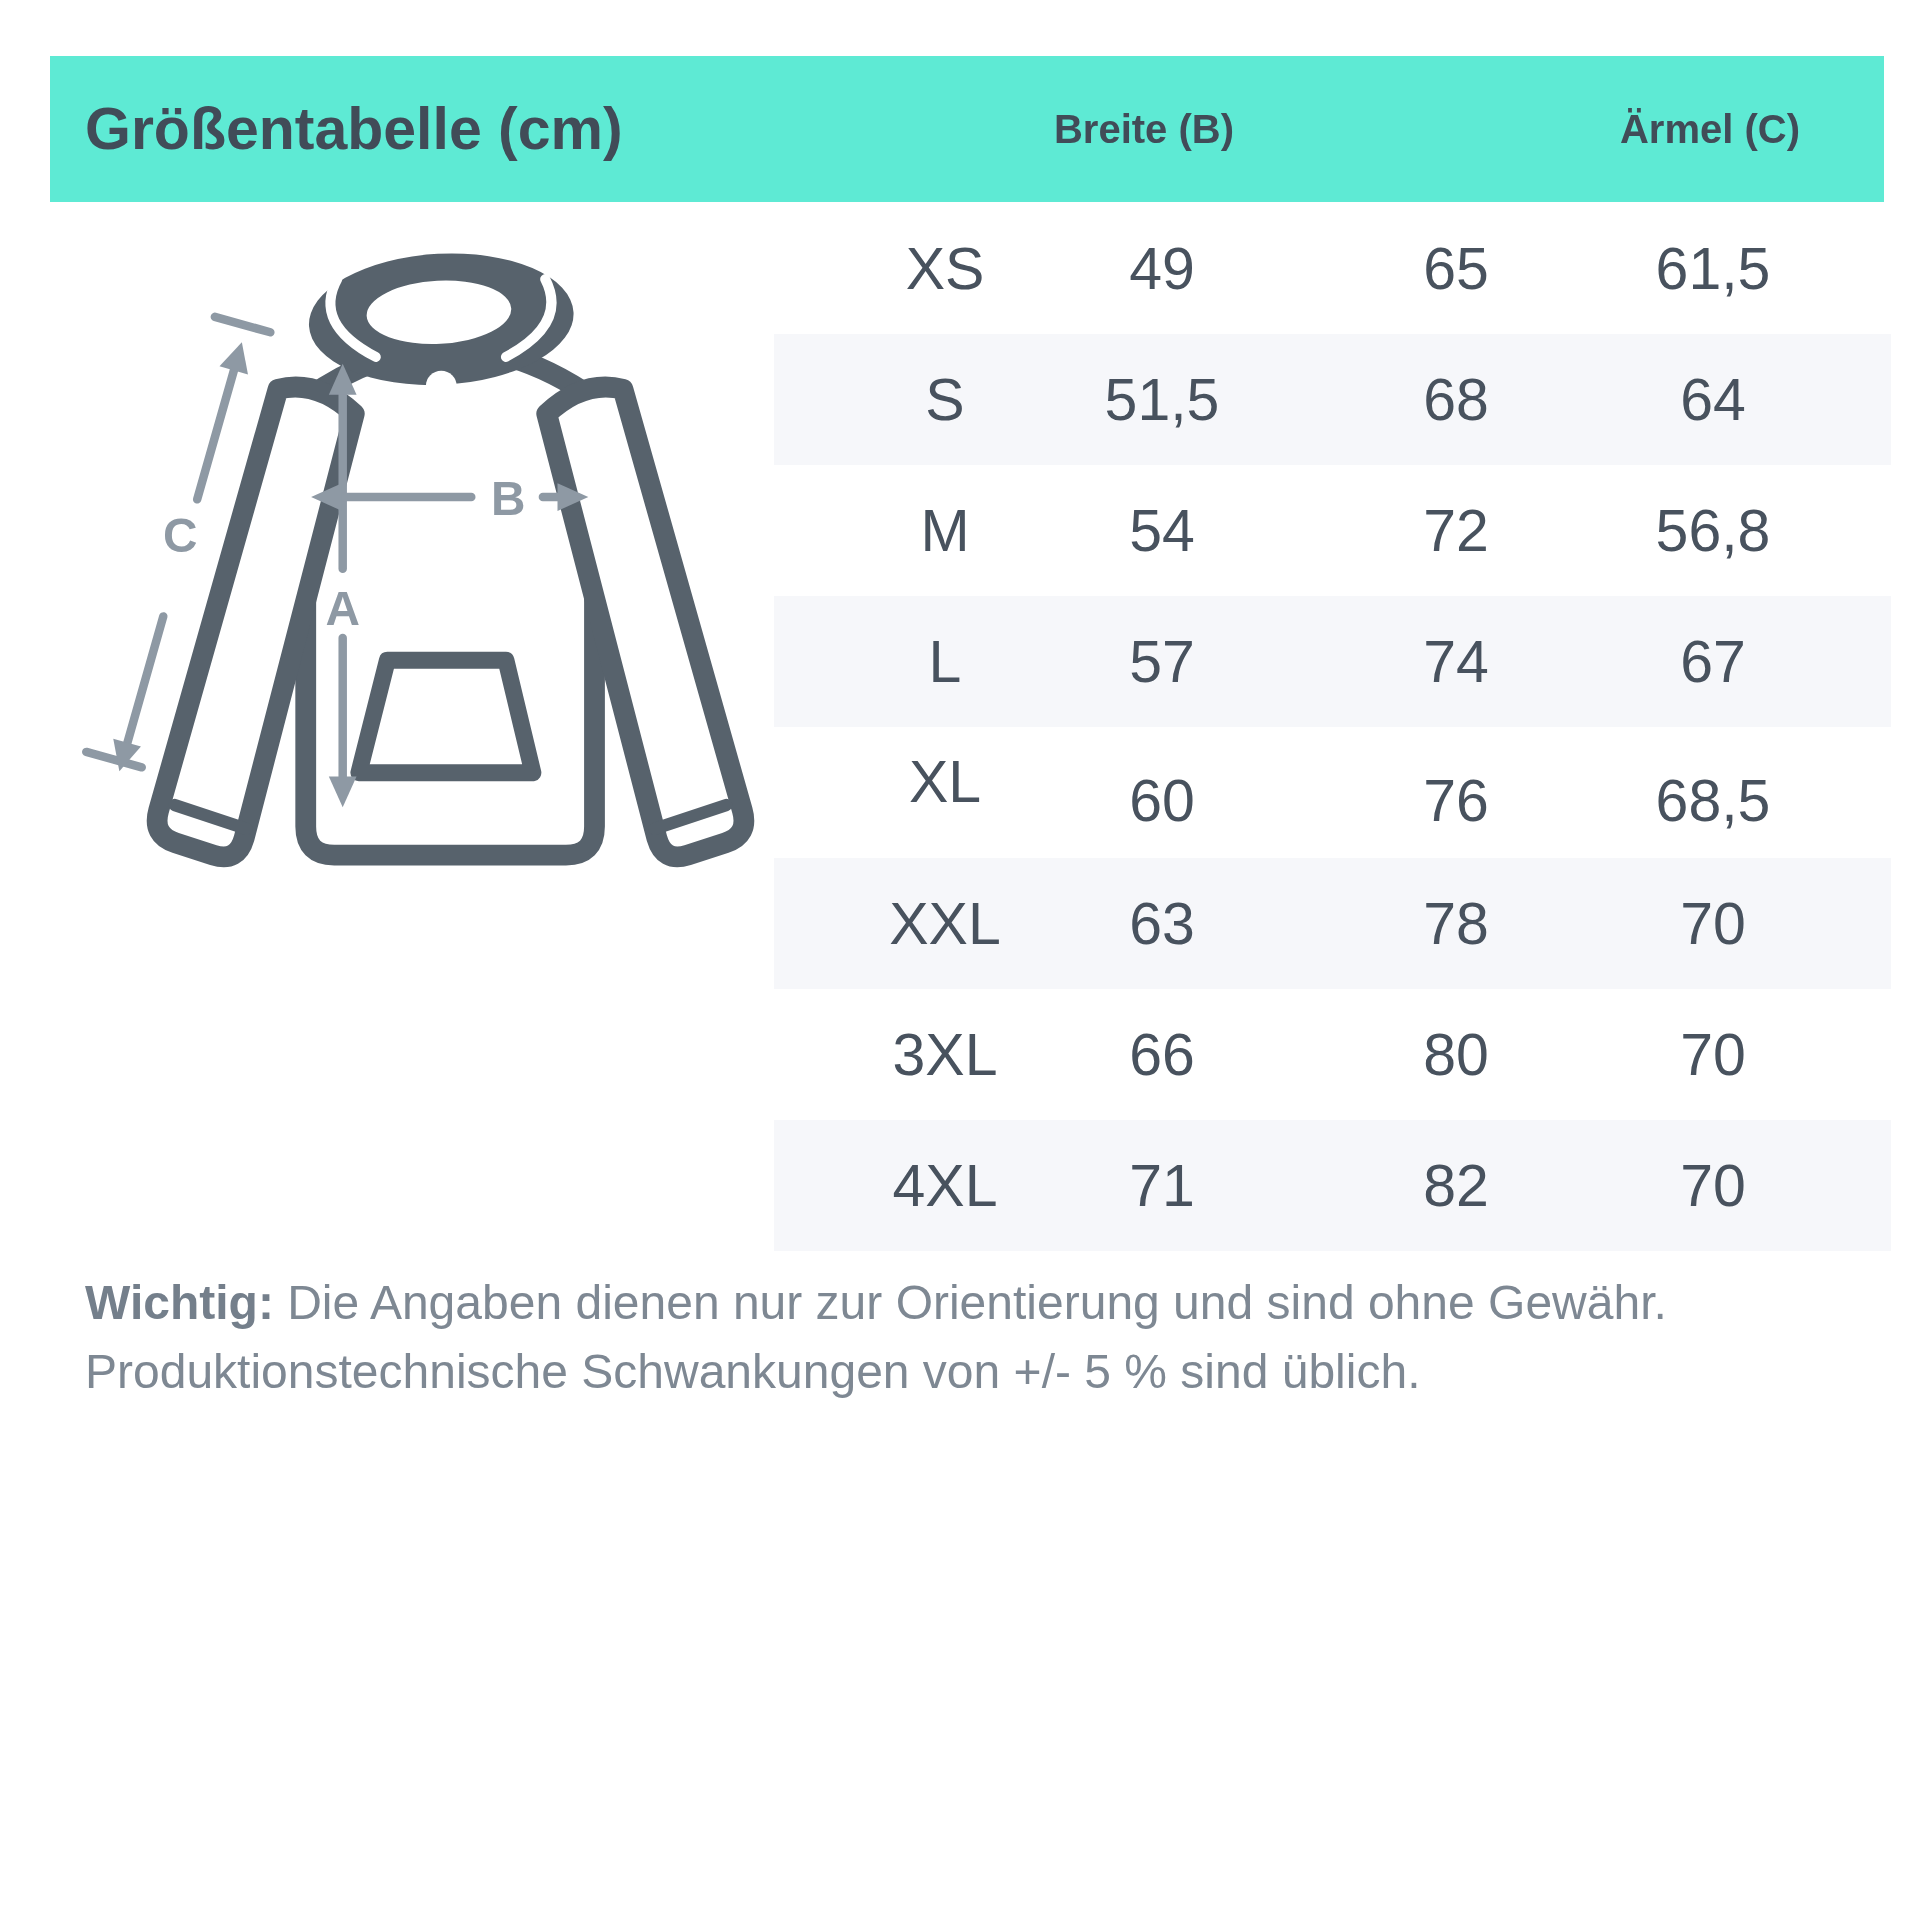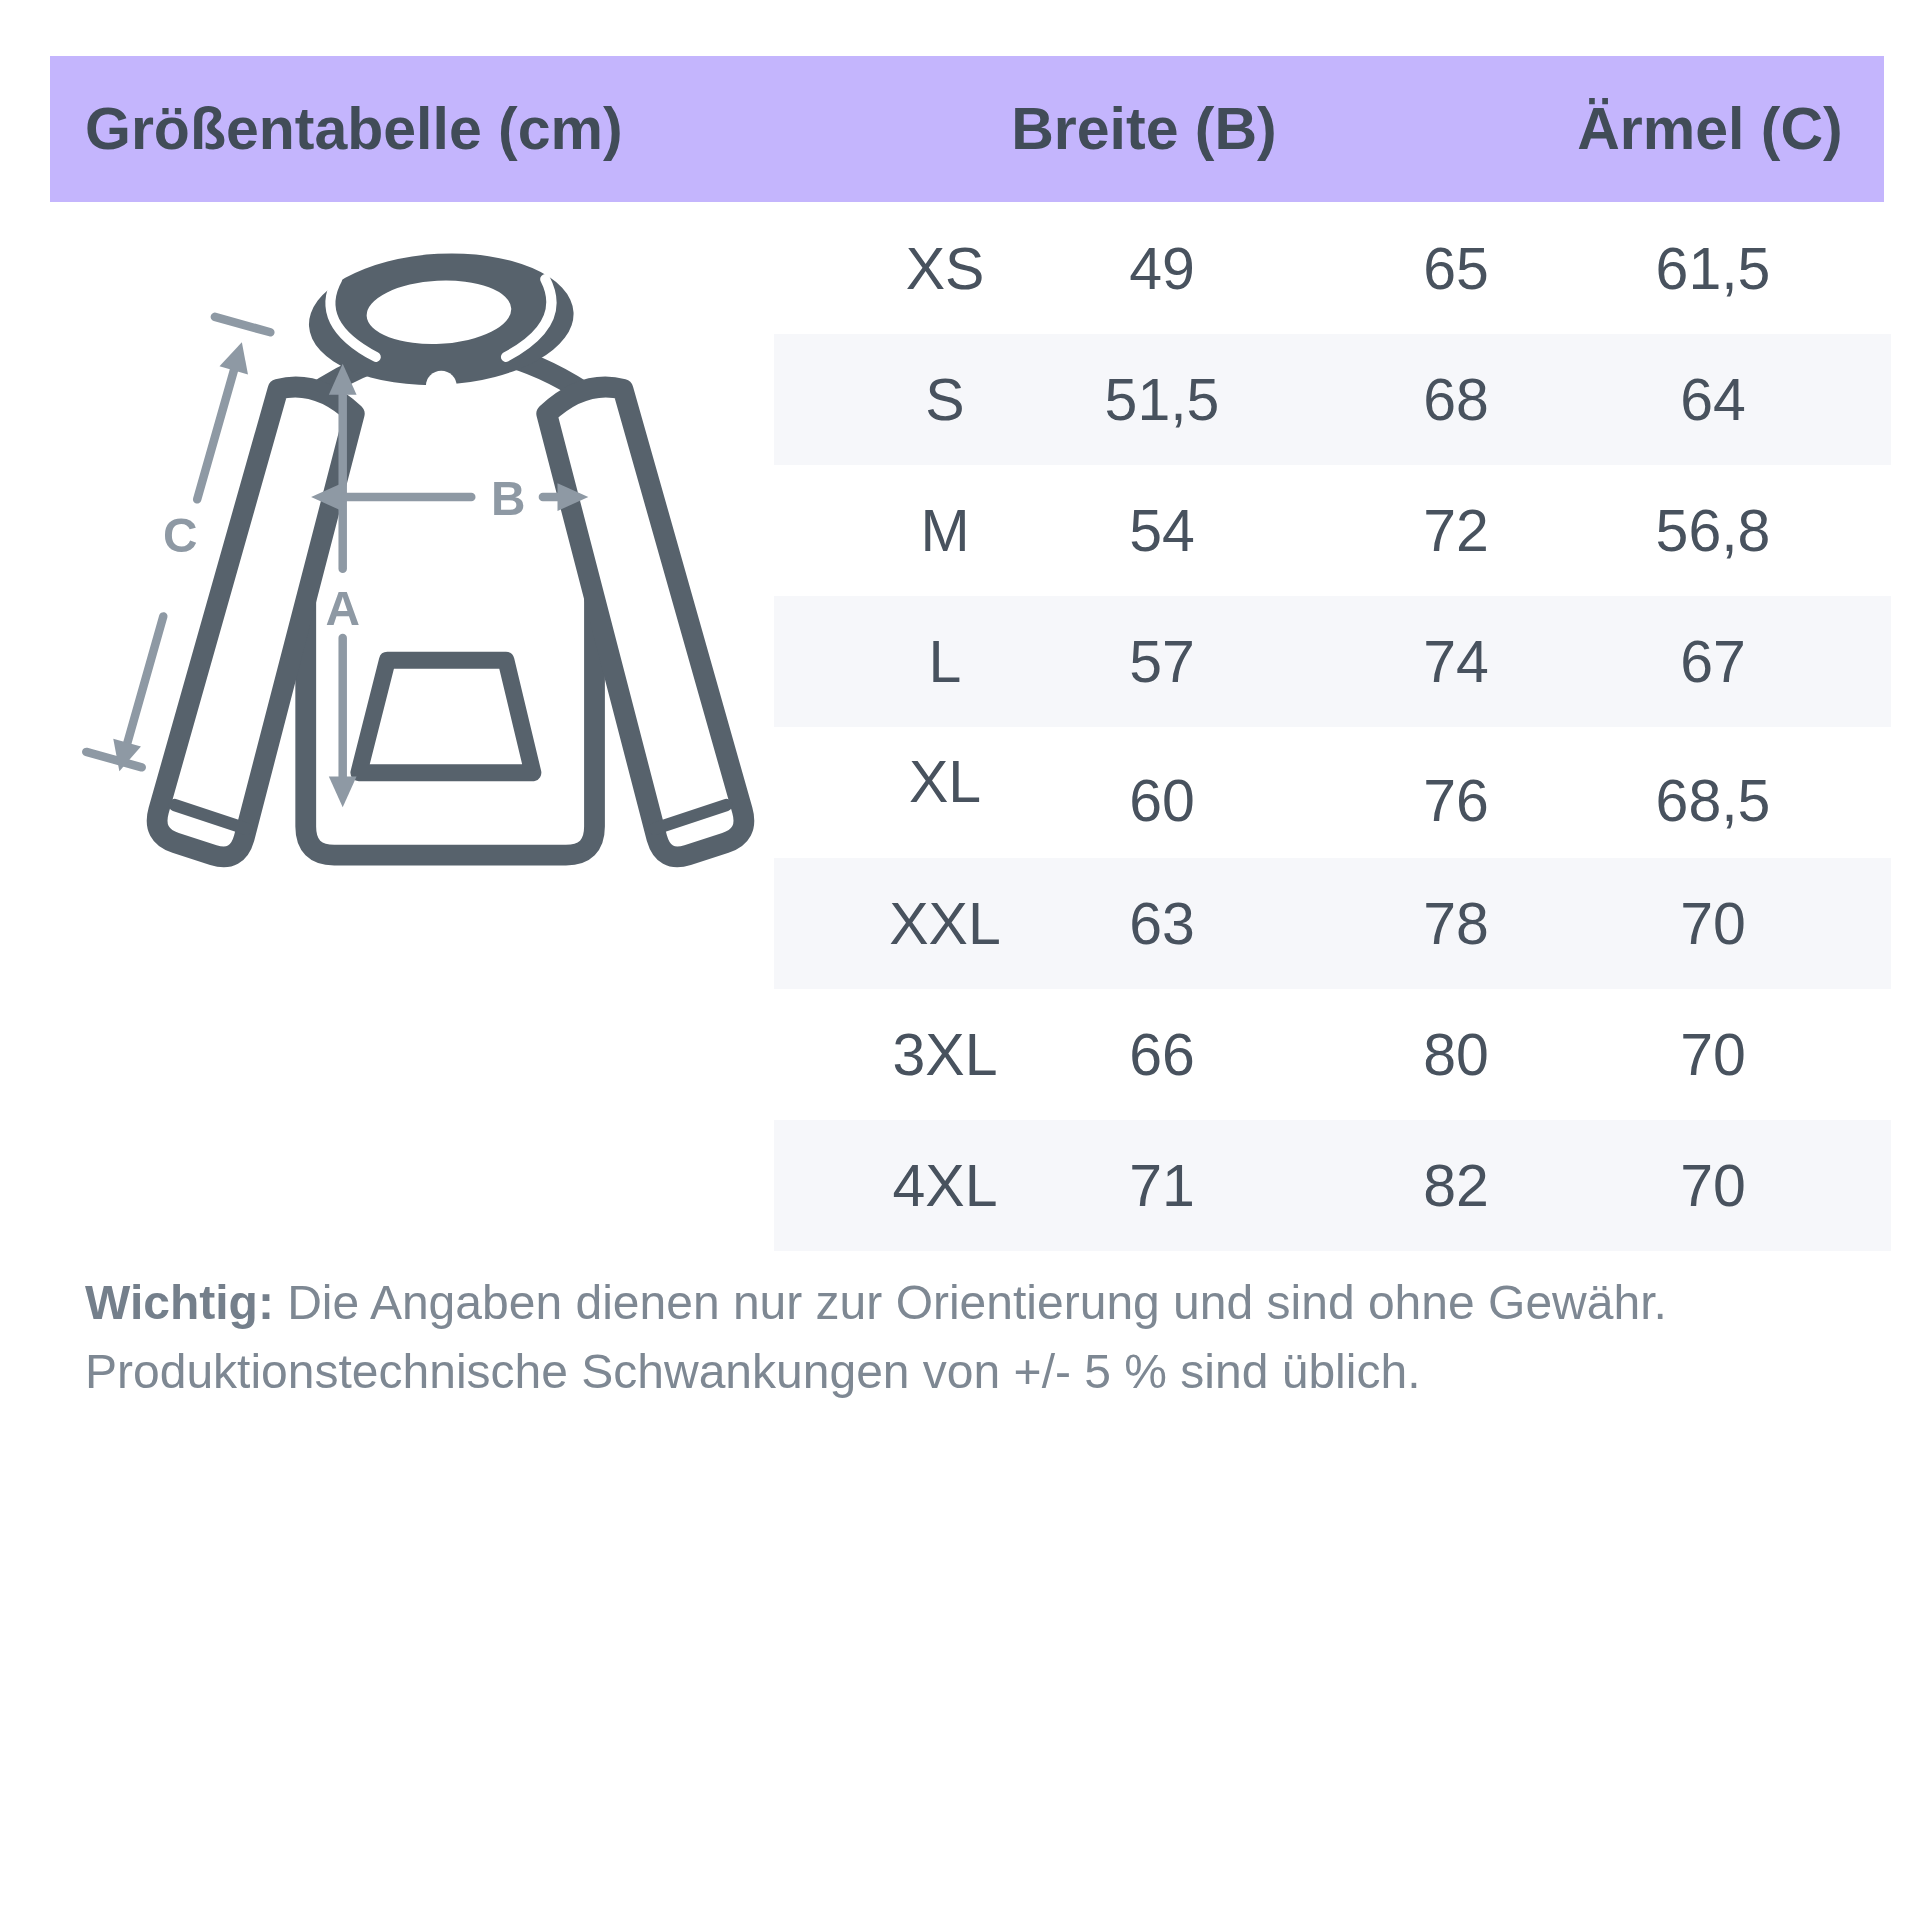--- a/index.html
+++ b/index.html
@@ -11,34 +11,34 @@
     width:1926px; height:1926px;
     background:#ffffff;
     overflow:hidden;
   }
 
   
   .header-band {
     position:absolute;
     left:50px; top:56px;
     width:1834px; height:146px;
-    background:#c4b5fd;
+    background:#5eead4;
   }
   .page-title {
     position:absolute;
     left:35px; top:0;
     height:146px; line-height:146px;
     font-size:59px; font-weight:bold;
     color:#414c58;
     white-space:nowrap;
   }
   .col-head {
     position:absolute; top:0;
     height:104px; line-height:146px;
-    font-size:59px; font-weight:bold;
+    font-size:40px; font-weight:bold;
     color:#414c58;
     transform:translateX(-50%);
     white-space:nowrap;
   }
   .col-head.c1 { left:1094px; }  
   .col-head.c2 { left:1388px; }  
   .col-head.c3 { left:1660px; }  
 
   
   .diagram {

